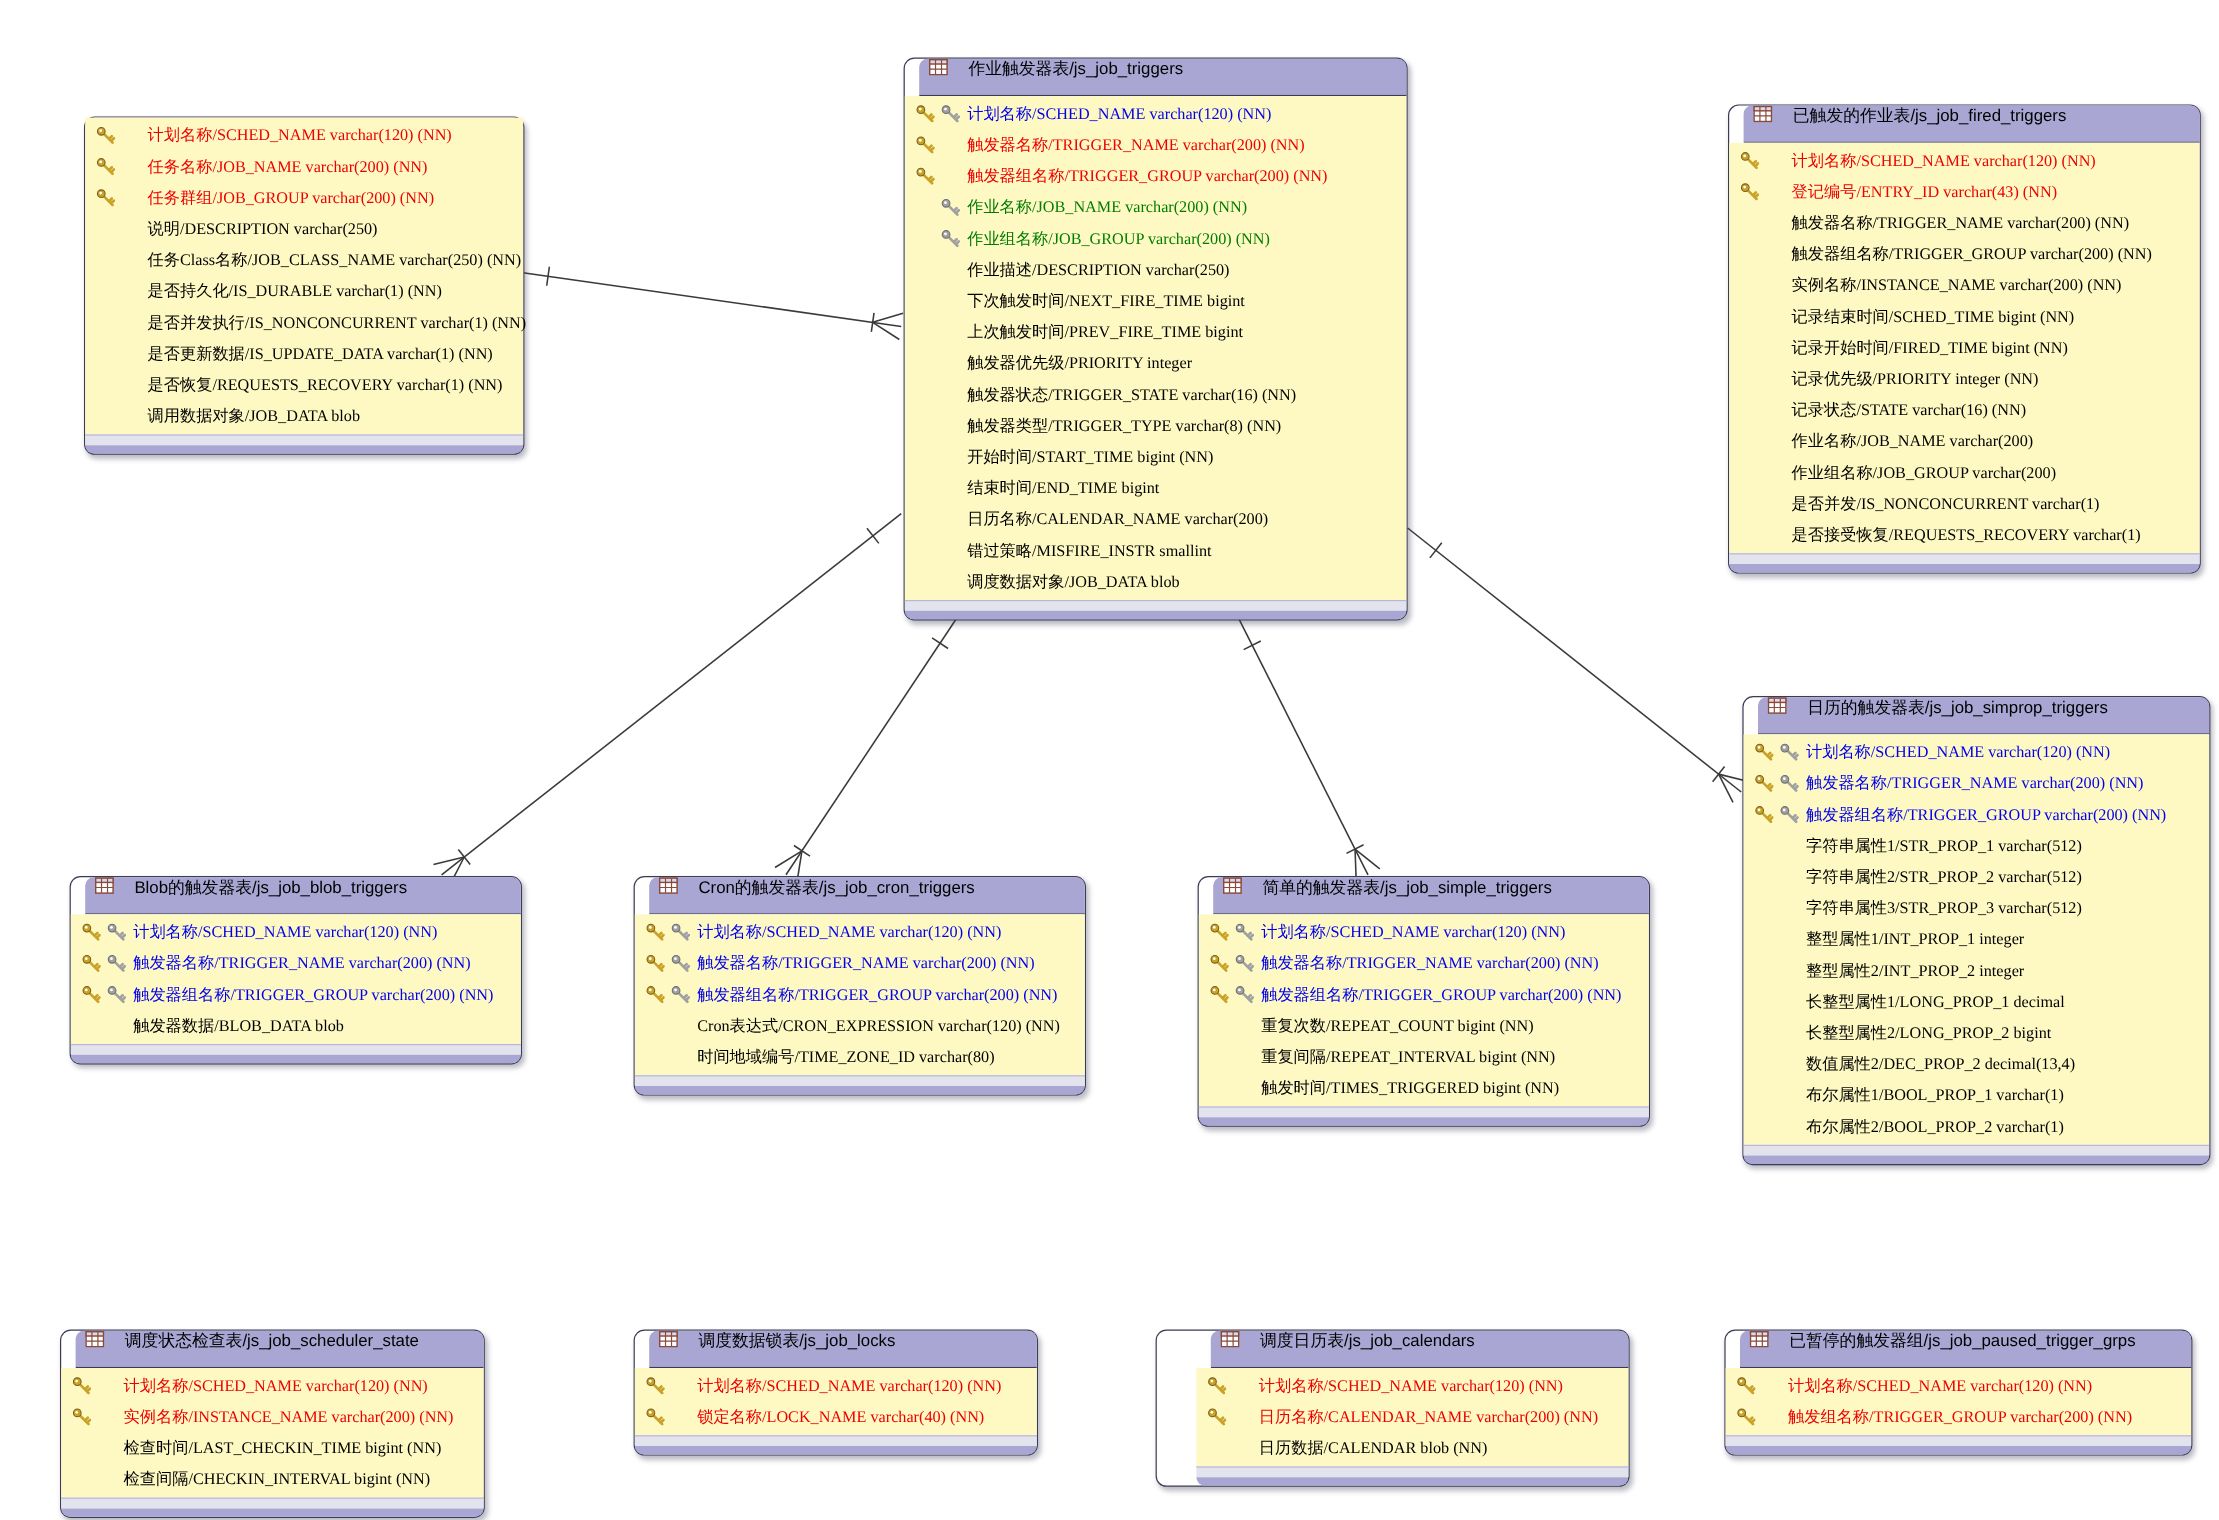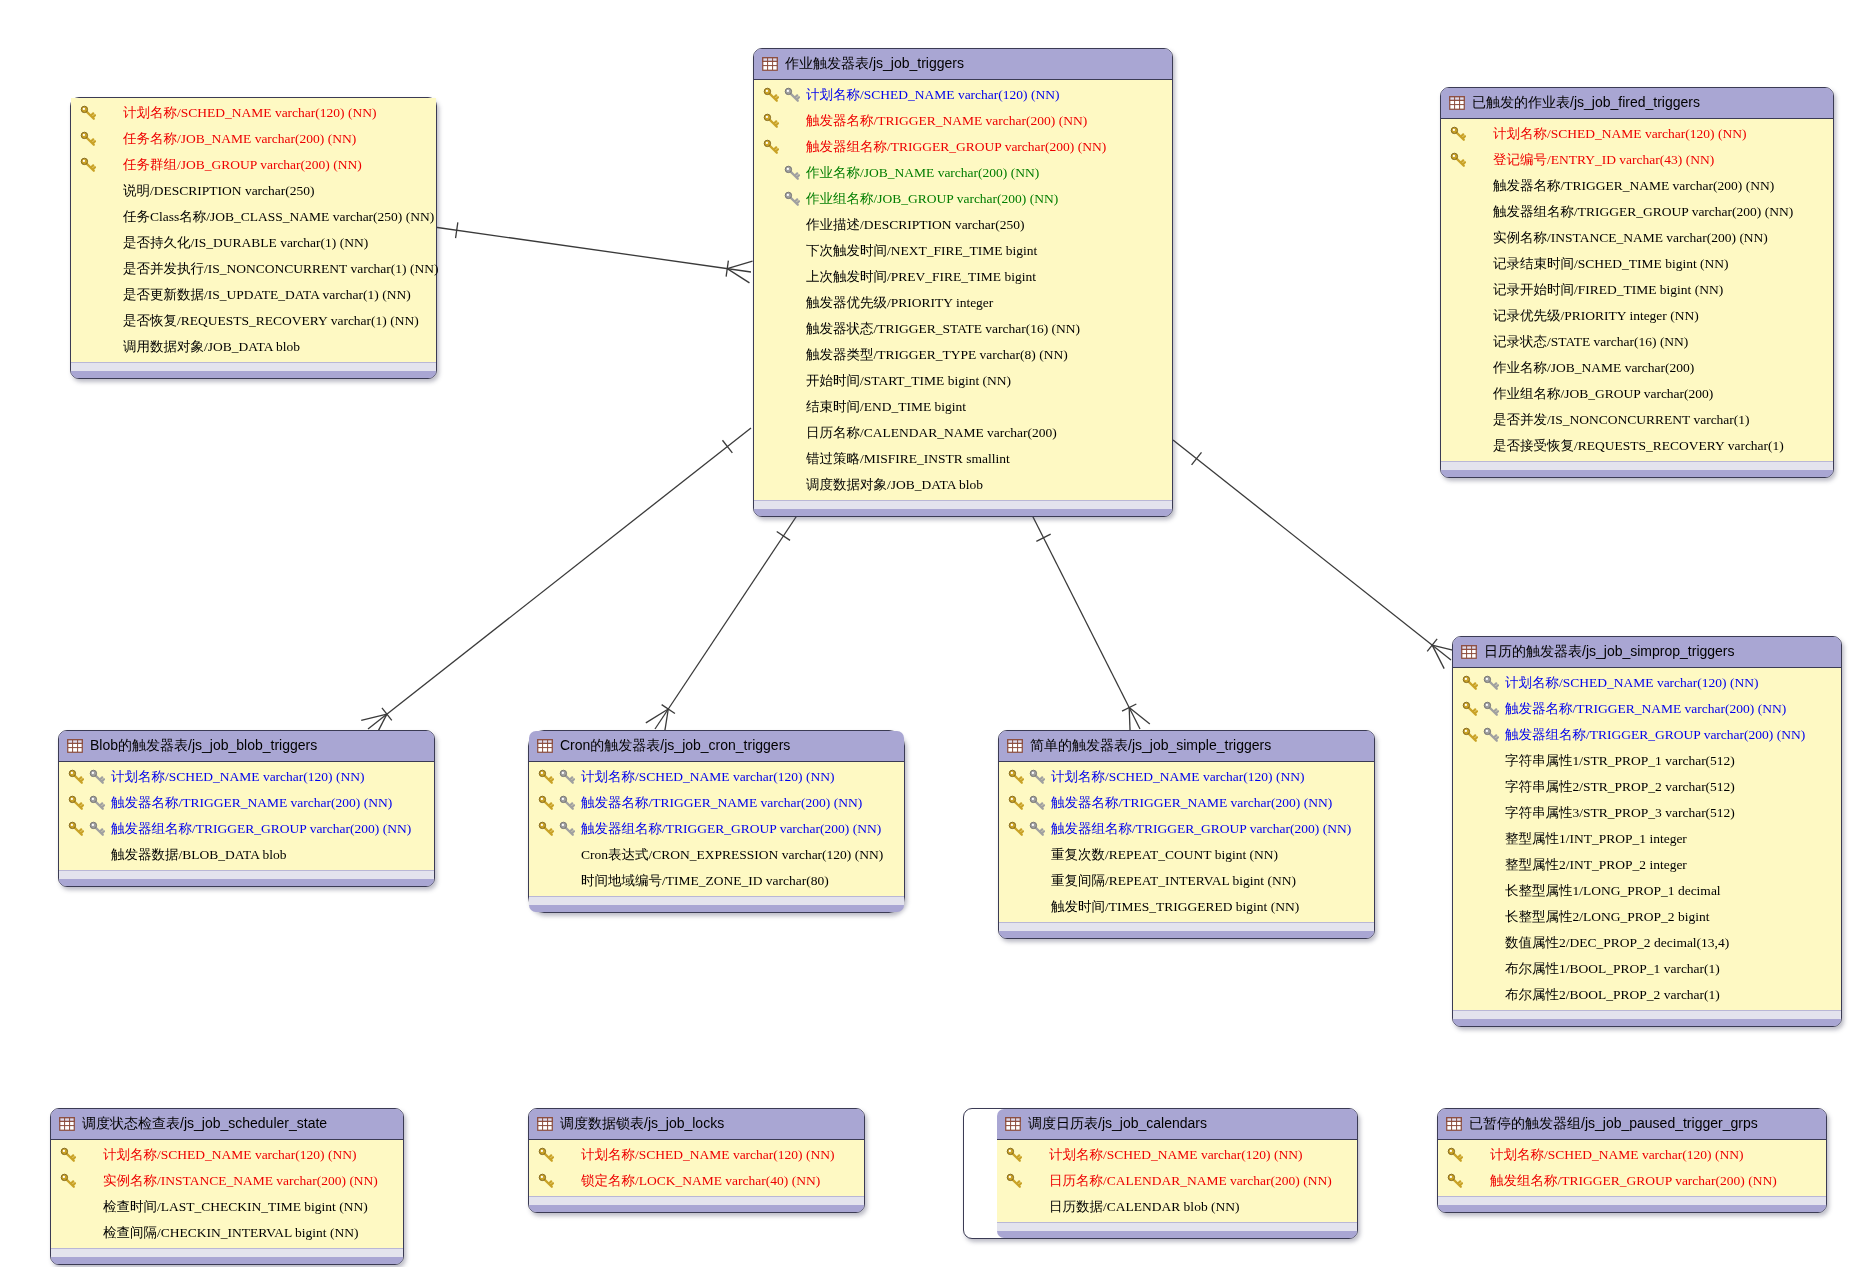--- a/index.html
+++ b/index.html
@@ -1,22 +1,22 @@
 <!DOCTYPE html>
 <html style="--hdr: #A9A6D3; --border: #3B3B54; --foot: #E3E3ED; --pk: #EE0000; --pkfk: #0000EE; --fk: #007D00;"><head>
 <meta charset="utf-8">
 <style>
   html,body{margin:0;padding:0;background:#ffffff;font-family:"Liberation Sans","DejaVu Sans",sans-serif;}
   #canvas{position:relative;width:1849px;height:1267px;background:#ffffff;overflow:hidden;}
   #rel-layer{position:absolute;left:0;top:0;z-index:1;}
   #tables{position:absolute;left:0;top:0;width:100%;height:100%;z-index:2;pointer-events:none;}
   .tbl{position:absolute;border:1.5px solid var(--border,#3B3B54);border-radius:9px;background:#fff;
        box-shadow:2px 3px 4px rgba(60,60,90,.35);pointer-events:auto;}
-  .thead{display:flex;align-items:center;gap:7px;height:30px;background:var(--hdr,#A9A6D3);
-         border-radius:7px 7px 0 0;border-bottom:1.2px solid var(--border,#3B3B54);padding:0 8px;}
+  .thead{display:flex;gap:17px;height:30px;background:var(--hdr,#A9A6D3);
+         border-radius:7px 7px 0 0;border-bottom:1.2px solid var(--border,#3B3B54);padding:0 8px;margin-left:12px;}
   .ttl{font-size:14px;color:#000;white-space:nowrap;}
   .tbody{background:#fef9c3;padding:2px 0;font-family:Liberation Serif, serif;}
   .row{position:relative;height:26px;line-height:26px;white-space:nowrap;}
   .ftx{position:absolute;left:52px;top:0;font-size:13.5px;}
   .c-pk{color:var(--pk,#EE0000);}
   .c-pkfk{color:var(--pkfk,#0000EE);}
   .c-fk{color:var(--fk,#007D00);}
   .c-plain{color:#000;}
   .kico{position:absolute;top:5px;width:16px;height:16px;}
   .k1{left:9px;} .k2{left:30px;}
@@ -264,21 +264,21 @@
           <div class="row">
             <span class="ftx c-plain">是否并发/IS_NONCONCURRENT varchar(1)</span>
           </div>
           <div class="row">
             <span class="ftx c-plain">是否接受恢复/REQUESTS_RECOVERY varchar(1)</span>
           </div>
         </div>
         <div class="tfoot"></div>
         <div class="tcap"></div>
       </div>
-      <div class="tbl" style="left: 1452px; top: 636px; width: 388px;">
+      <div class="tbl" style="left: 1452px; top: 580px; width: 388px;">
         <div class="thead">
           <svg width="16" height="14" viewBox="0 0 16 14">
             <rect x="0.75" y="0.75" width="14.5" height="12.5" fill="#ffffff" stroke="#8a4a3a" stroke-width="1.2"></rect>
             <rect x="0.75" y="0.75" width="14.5" height="3.6" fill="#dcd8ea" stroke="#8a4a3a" stroke-width="1.2"></rect>
             <path d="M5.6 1 V13 M10.6 1 V13 M1 8.6 H15" stroke="#8a4a3a" stroke-width="1" fill="none"></path>
           </svg>
           <span class="ttl">日历的触发器表/js_job_simprop_triggers</span>
         </div>
         <div class="tbody">
           <div class="row">
@@ -403,21 +403,21 @@
             </svg>
             <span class="ftx c-pkfk">触发器组名称/TRIGGER_GROUP varchar(200) (NN)</span>
           </div>
           <div class="row">
             <span class="ftx c-plain">触发器数据/BLOB_DATA blob</span>
           </div>
         </div>
         <div class="tfoot"></div>
         <div class="tcap"></div>
       </div>
-      <div class="tbl" style="left: 528px; top: 730px; width: 375px; border-radius: 16px;">
+      <div class="tbl" style="left: 528px; top: 730px; width: 375px;">
         <div class="thead">
           <svg width="16" height="14" viewBox="0 0 16 14">
             <rect x="0.75" y="0.75" width="14.5" height="12.5" fill="#ffffff" stroke="#8a4a3a" stroke-width="1.2"></rect>
             <rect x="0.75" y="0.75" width="14.5" height="3.6" fill="#dcd8ea" stroke="#8a4a3a" stroke-width="1.2"></rect>
             <path d="M5.6 1 V13 M10.6 1 V13 M1 8.6 H15" stroke="#8a4a3a" stroke-width="1" fill="none"></path>
           </svg>
           <span class="ttl">Cron的触发器表/js_job_cron_triggers</span>
         </div>
         <div class="tbody">
           <div class="row">

